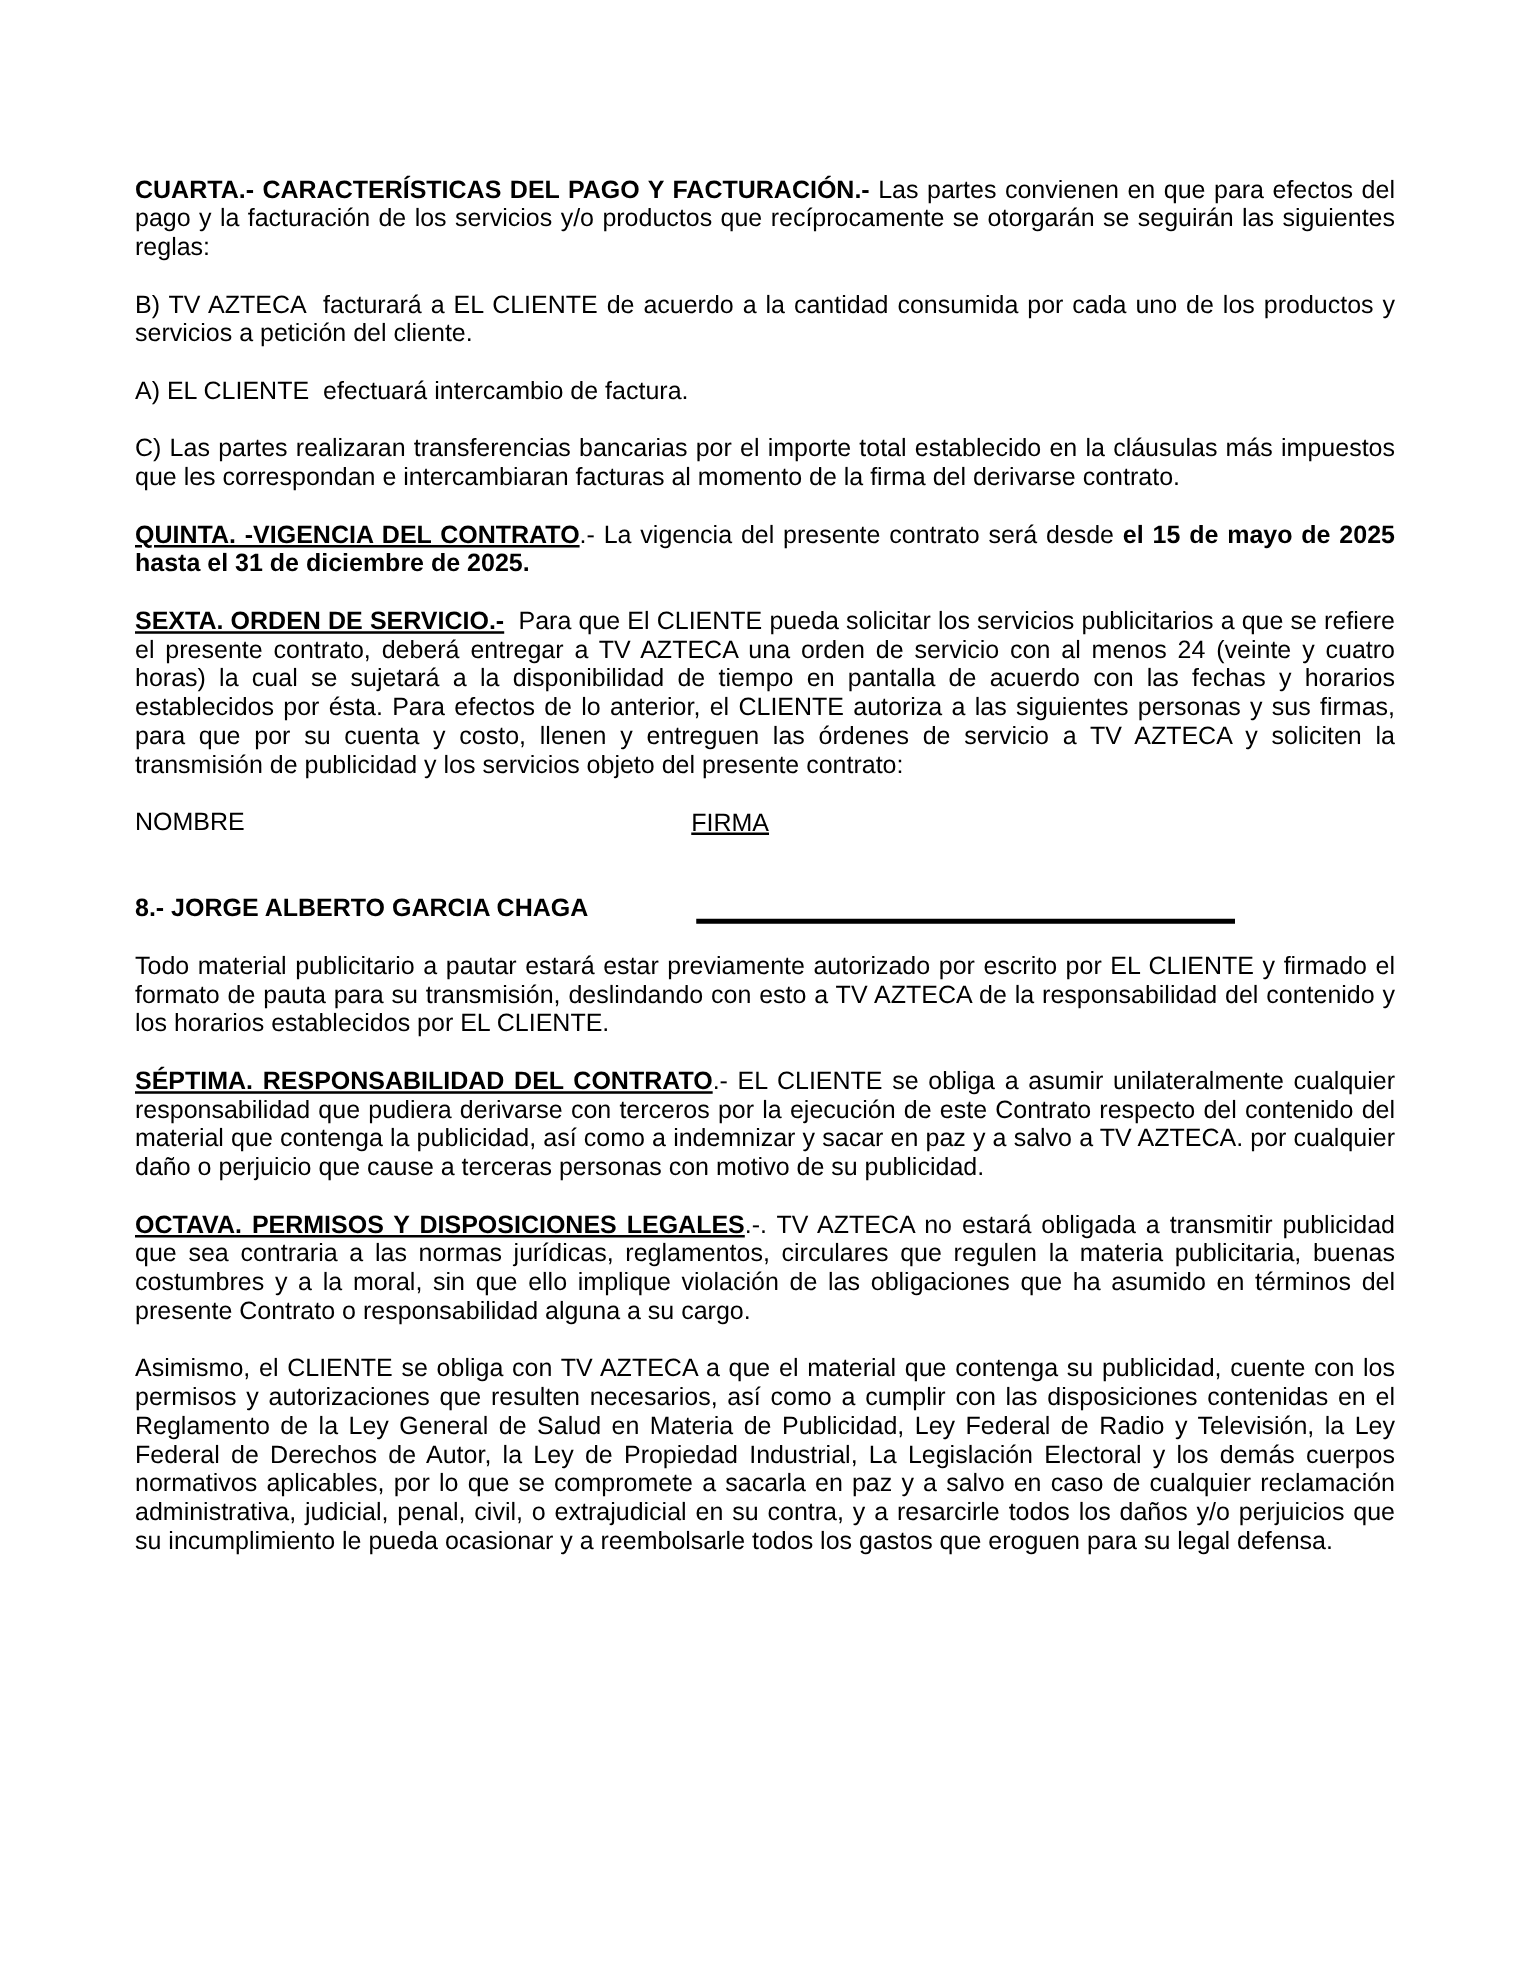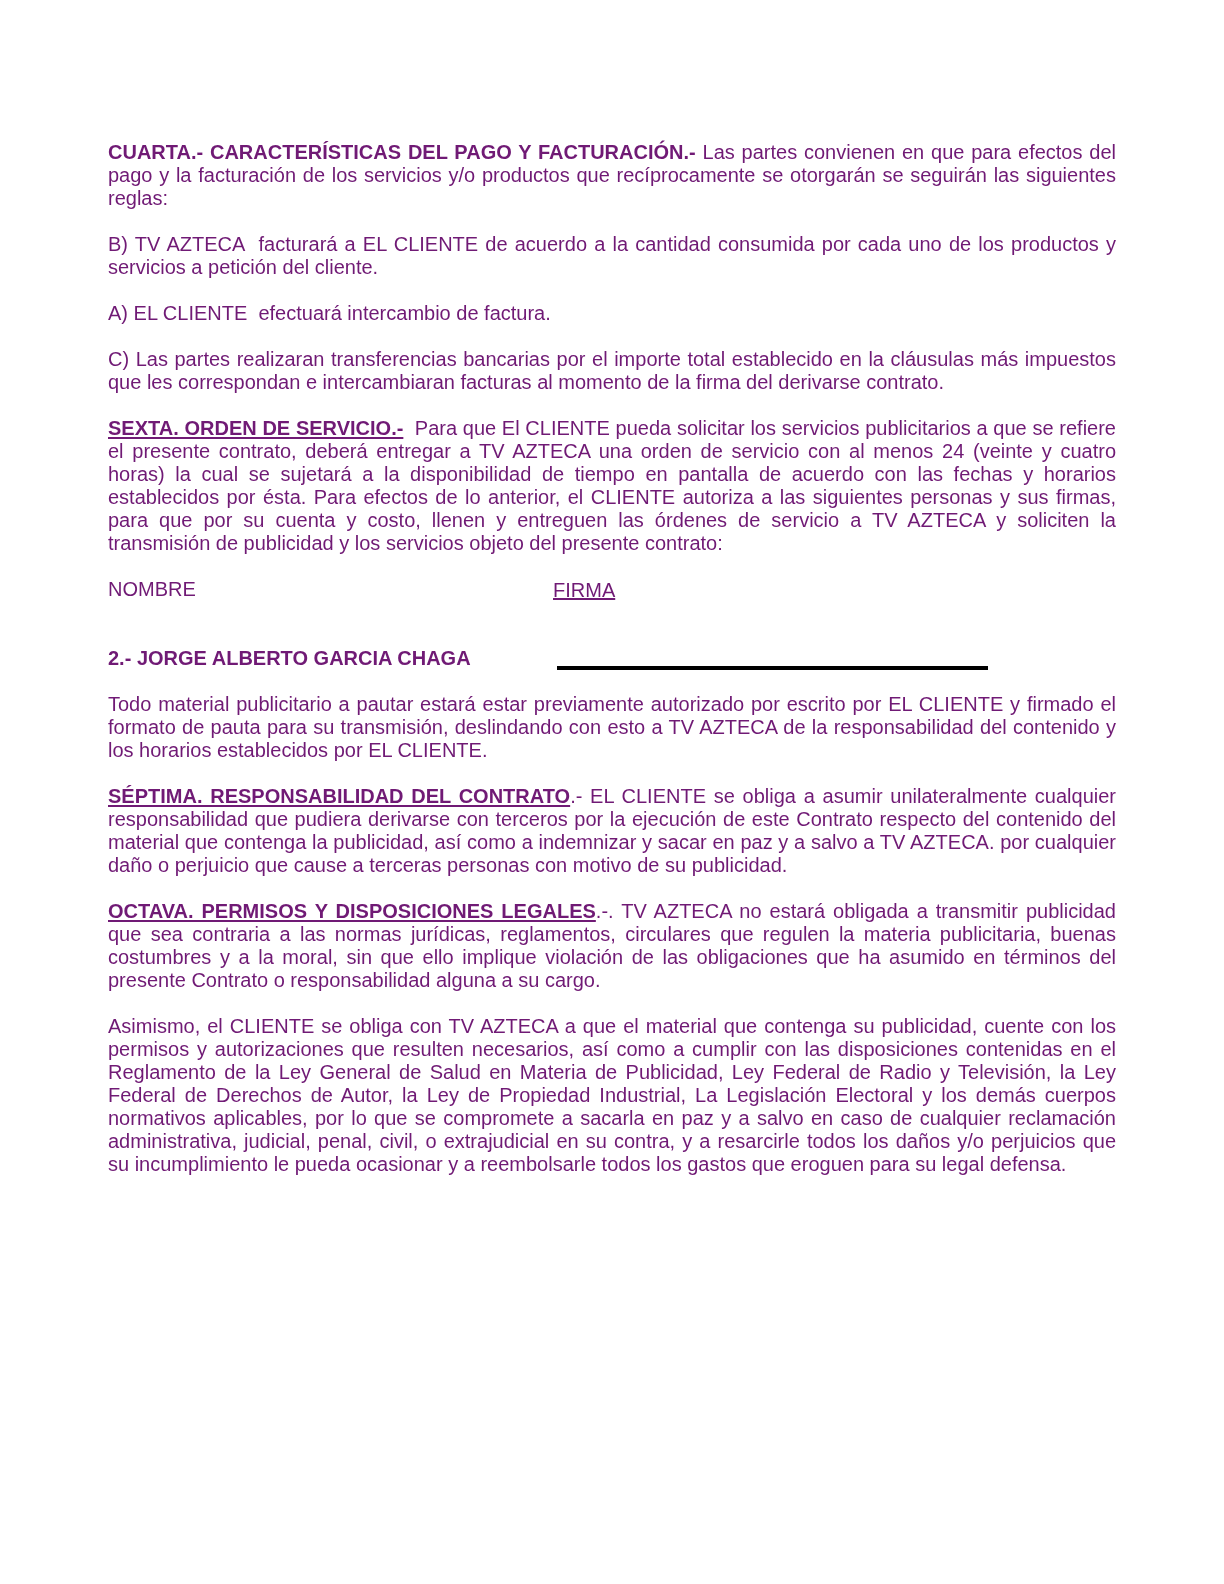--- a/index.html
+++ b/index.html
@@ -5,21 +5,21 @@
   html, body {
     margin: 0;
     padding: 0;
     background: #ffffff;
   }
   .page {
     position: relative;
     width: 1224px;
     height: 1584px;
     background: #ffffff;
-    color: #701a75;
+    color: #000000;
     font-family: "Liberation Sans", "DejaVu Sans", sans-serif;
     font-size: 20px;
     line-height: 23px;
     overflow: hidden;
   }
   .content {
     position: absolute;
     left: 108px;
     top: 141px;
     width: 1008px;
@@ -77,30 +77,31 @@
 
 <div class="page">
   <div class="content">
 
     <p class="first"><span class="b">CUARTA.- CARACTERÍSTICAS DEL PAGO Y FACTURACIÓN.-</span><span> Las partes convienen en que para efectos del pago y la facturación de los servicios y/o productos que recíprocamente se otorgarán se seguirán las siguientes reglas:</span></p>
 
     <p class="li">B) TV AZTECA  facturará a EL CLIENTE de acuerdo a la cantidad consumida por cada uno de los productos y servicios a petición del cliente.</p>
     <p class="li">A) EL CLIENTE  efectuará intercambio de factura.</p>
     <p class="li">C) Las partes realizaran transferencias bancarias por el importe total establecido en la cláusulas más impuestos que les correspondan e intercambiaran facturas al momento de la firma del derivarse contrato.</p>
 
+    <p><span class="bu">QUINTA. -VIGENCIA DEL CONTRATO</span><span>.- La vigencia del presente contrato será desde </span><span class="b">el 15 de mayo de 2025 hasta el 31 de diciembre de 2025.</span></p>
 
     <p><span class="bu">SEXTA. ORDEN DE SERVICIO.-</span><span>  Para que El CLIENTE pueda solicitar los servicios publicitarios a que se refiere el presente contrato, deberá entregar a TV AZTECA una orden de servicio con al menos 24 (veinte y cuatro horas) la cual se sujetará a la disponibilidad de tiempo en pantalla de acuerdo con las fechas y horarios establecidos por ésta. Para efectos de lo anterior, el CLIENTE autoriza a las siguientes personas y sus firmas, para que por su cuenta y costo, llenen y entreguen las órdenes de servicio a TV AZTECA y soliciten la transmisión de publicidad y los servicios objeto del presente contrato:</span></p>
 
     <div class="labels-row">
       <span>NOMBRE</span>
       <span class="firma-label">FIRMA</span>
     </div>
 
     <div class="sig-row">
-      <span class="b">2.- JORGE ALBERTO GARCIA CHAGA</span>
+      <span class="b">8.- JORGE ALBERTO GARCIA CHAGA</span>
       <div class="sig-line"></div>
     </div>
 
 
     <p>Todo material publicitario a pautar estará estar previamente autorizado por escrito por EL CLIENTE y firmado el formato de pauta para su transmisión, deslindando con esto a TV AZTECA de la responsabilidad del contenido y los horarios establecidos por EL CLIENTE.</p>
 
     <p><span class="bu">SÉPTIMA. RESPONSABILIDAD DEL CONTRATO</span><span>.- EL CLIENTE se obliga a asumir unilateralmente cualquier responsabilidad que pudiera derivarse con terceros por la ejecución de este Contrato respecto del contenido del material que contenga la publicidad, así como a indemnizar y sacar en paz y a salvo a TV AZTECA. por cualquier daño o perjuicio que cause a terceras personas con motivo de su publicidad.</span></p>
 
     <p><span class="bu">OCTAVA. PERMISOS Y DISPOSICIONES LEGALES</span><span>.-. TV AZTECA no estará obligada a transmitir publicidad que sea contraria a las normas jurídicas, reglamentos, circulares que regulen la materia publicitaria, buenas costumbres y a la moral, sin que ello implique violación de las obligaciones que ha asumido en términos del presente Contrato o responsabilidad alguna a su cargo.</span></p>
 

